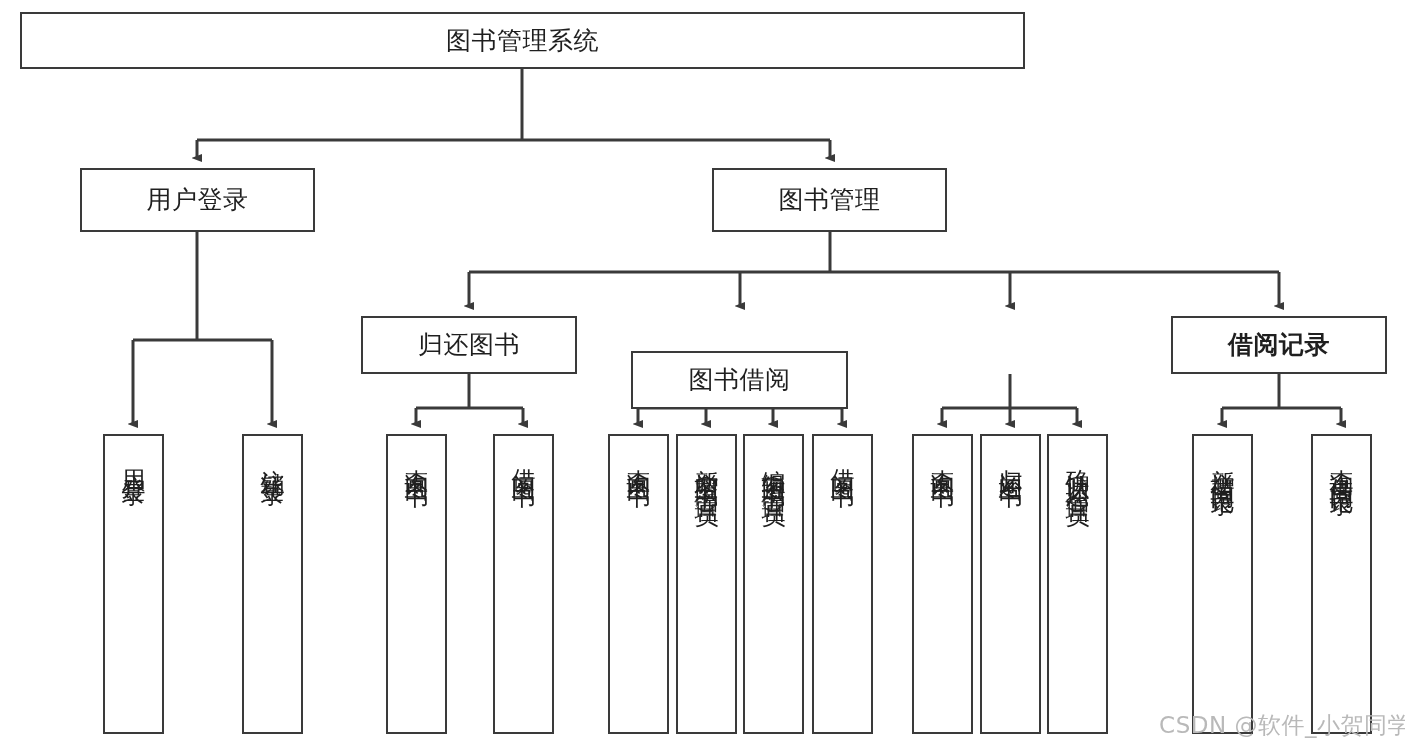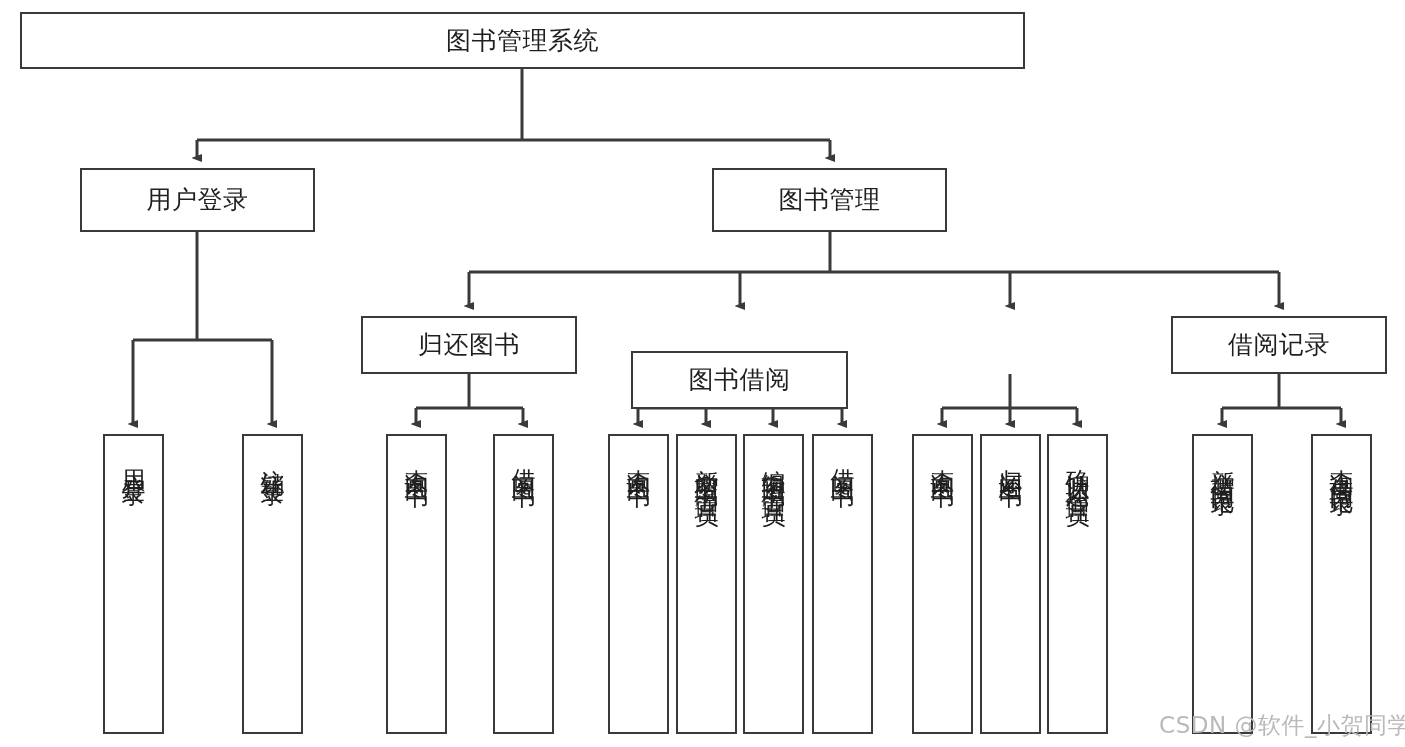--- a/index.html
+++ b/index.html
@@ -143,21 +143,21 @@
   <div class="node horiz" style="left:712px; top:168px; width:235px; height:64px;">
     <span class="label">图书管理</span>
   </div>
 
   <div class="node horiz" style="left:361px; top:316px; width:216px; height:58px;">
     <span class="label">归还图书</span>
   </div>
   <div class="node horiz" style="left:631px; top:316px; width:217px; height:58px;margin-top:35px;">
     <span class="label">图书借阅</span>
   </div>
-  <div class="node horiz" style="left:1171px; top:316px; width:216px; height:58px;">
+  <div class="node horiz" style="left:1171px; top:316px; width:216px; height:58px;font-weight:bold;">
     <span class="label">借阅记录</span>
   </div>
 
   <div class="node vert" style="left:103px; top:434px; width:61px; height:300px;">
     <span class="label">用户登录</span>
   </div>
   <div class="node vert" style="left:242px; top:434px; width:61px; height:300px;">
     <span class="label">注销登录</span>
   </div>
 

